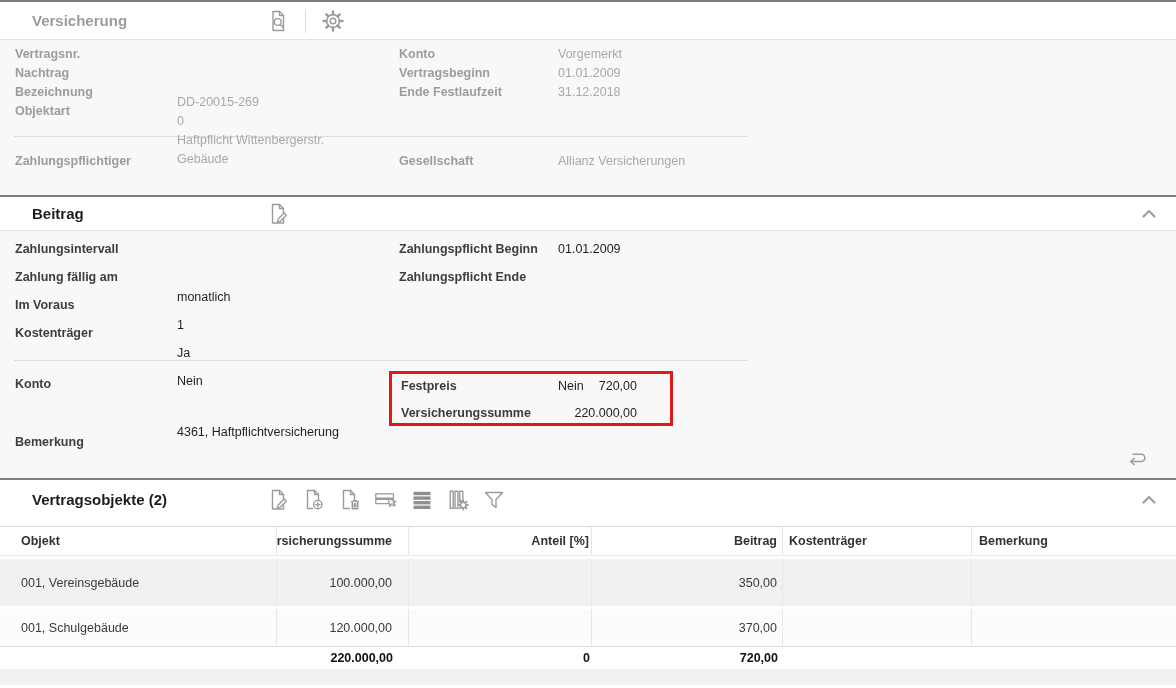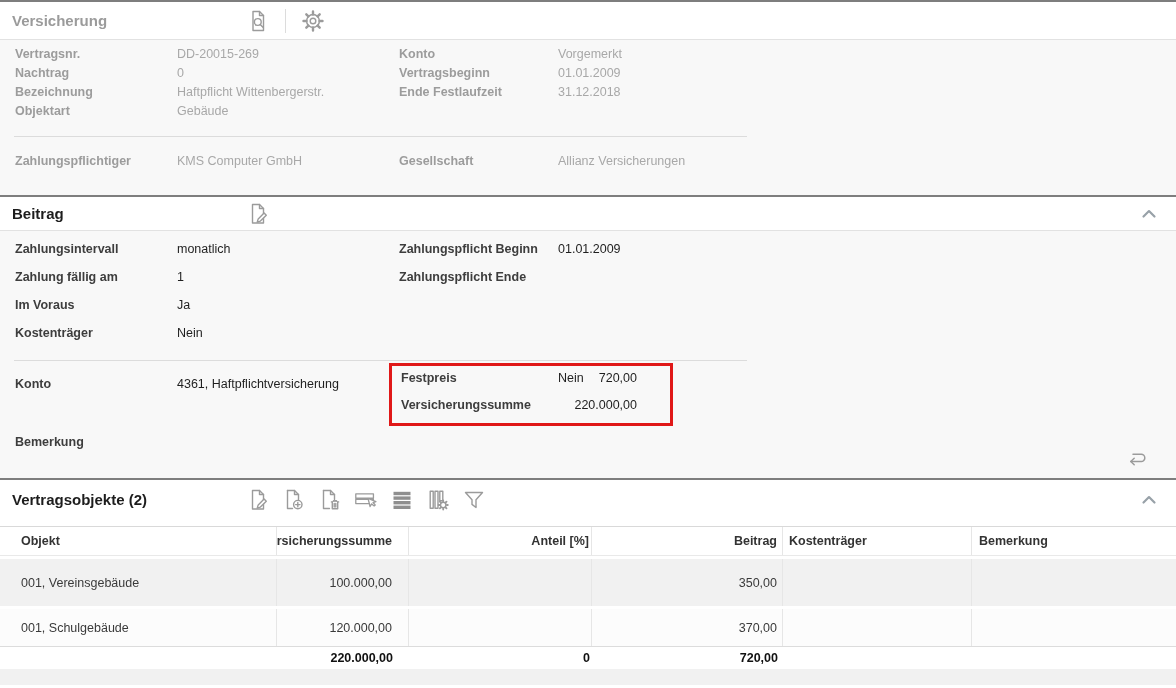--- a/index.html
+++ b/index.html
@@ -8,33 +8,33 @@
     font-family: "Liberation Sans", sans-serif;
     font-size: 12.5px;
     color:#333;
     background:#fff;
     position:relative;
     overflow:hidden;
   }
   .sec { border-top:2px solid #7e7e7e; }
   .sec-header { display:flex; align-items:center; background:#fff; padding:0 12px; position:relative; }
   .sec-header.bordered { border-bottom:1px solid #e2e2e2; }
-  .sec-title { font-size:15px; font-weight:bold; width:233px; white-space:nowrap; }
+  .sec-title { font-size:15px; font-weight:bold; width:233px; white-space:nowrap;margin-left:20px; }
   .title-gray { color:#9b9b9b; }
   .title-dark { color:#1d1d1d; }
   .toolbar { display:flex; align-items:center; gap:10px; }
   .icon { display:inline-flex; align-items:center; justify-content:center; width:26px; height:26px; cursor:pointer; }
   .vdiv { width:1px; height:24px; background:#dcdcdc; margin:0 4px; }
   .chevron { position:absolute; right:14px; top:50%; transform:translateY(-50%); }
 
   .sec-body { background:#f8f8f8; position:relative; }
 
   .frow { position:relative; height:19px; }
   .frow .l1 { position:absolute; left:15px;  font-weight:bold; white-space:nowrap; }
-  .frow .v1 { position:absolute; left:177px; white-space:nowrap; }
+  .frow .v1 { position:absolute; left:177px; white-space:nowrap;margin-top:48px; }
   .frow .l2 { position:absolute; left:399px; font-weight:bold; white-space:nowrap; }
   .frow .v2 { position:absolute; left:558px; white-space:nowrap; }
   .muted .l1,.muted .l2 { color:#9c9c9c; }
   .muted .v1,.muted .v2 { color:#a8a8a8; }
   .dark .l1,.dark .l2 { color:#3d3d3d; }
   .dark .v1,.dark .v2 { color:#1f1f1f; }
 
   .part-divider { border-top:1px solid #dcdcdc; width:733px; margin-left:14px; }
 
   
@@ -45,21 +45,21 @@
 
   
   #sec-beitrag .sec-header { height:34px; border-bottom:1px solid #e2e2e2; }
   #sec-beitrag .sec-body { height:247px; padding-top:11px; }
   #sec-beitrag .frow { height:28px; }
   #sec-beitrag .part-divider { margin-top:6px; }
   #sec-beitrag .frow.konto { margin-top:16px; height:19px; }
   #sec-beitrag .frow.bemerkung { margin-top:39px; height:19px; }
 
   .highlight-box {
-    position:absolute; left:389px; top:132px; width:284px; height:63px;
+    position:absolute; left:389px; top:140px; width:284px; height:55px;
     border:3px solid #e01818; background:transparent;
   }
   .hl-row { position:absolute; left:0; width:100%; height:20px; }
   .hl-row.r1 { top:5px; } .hl-row.r2 { top:32px; }
   .hl-label { position:absolute; left:9px; font-weight:bold; color:#3d3d3d; white-space:nowrap; }
   .hl-flag  { position:absolute; left:166px; color:#1f1f1f; }
   .hl-amount{ position:absolute; right:33px; color:#1f1f1f; }
 
   .return-wrap { position:absolute; right:27px; top:214px; }
 

